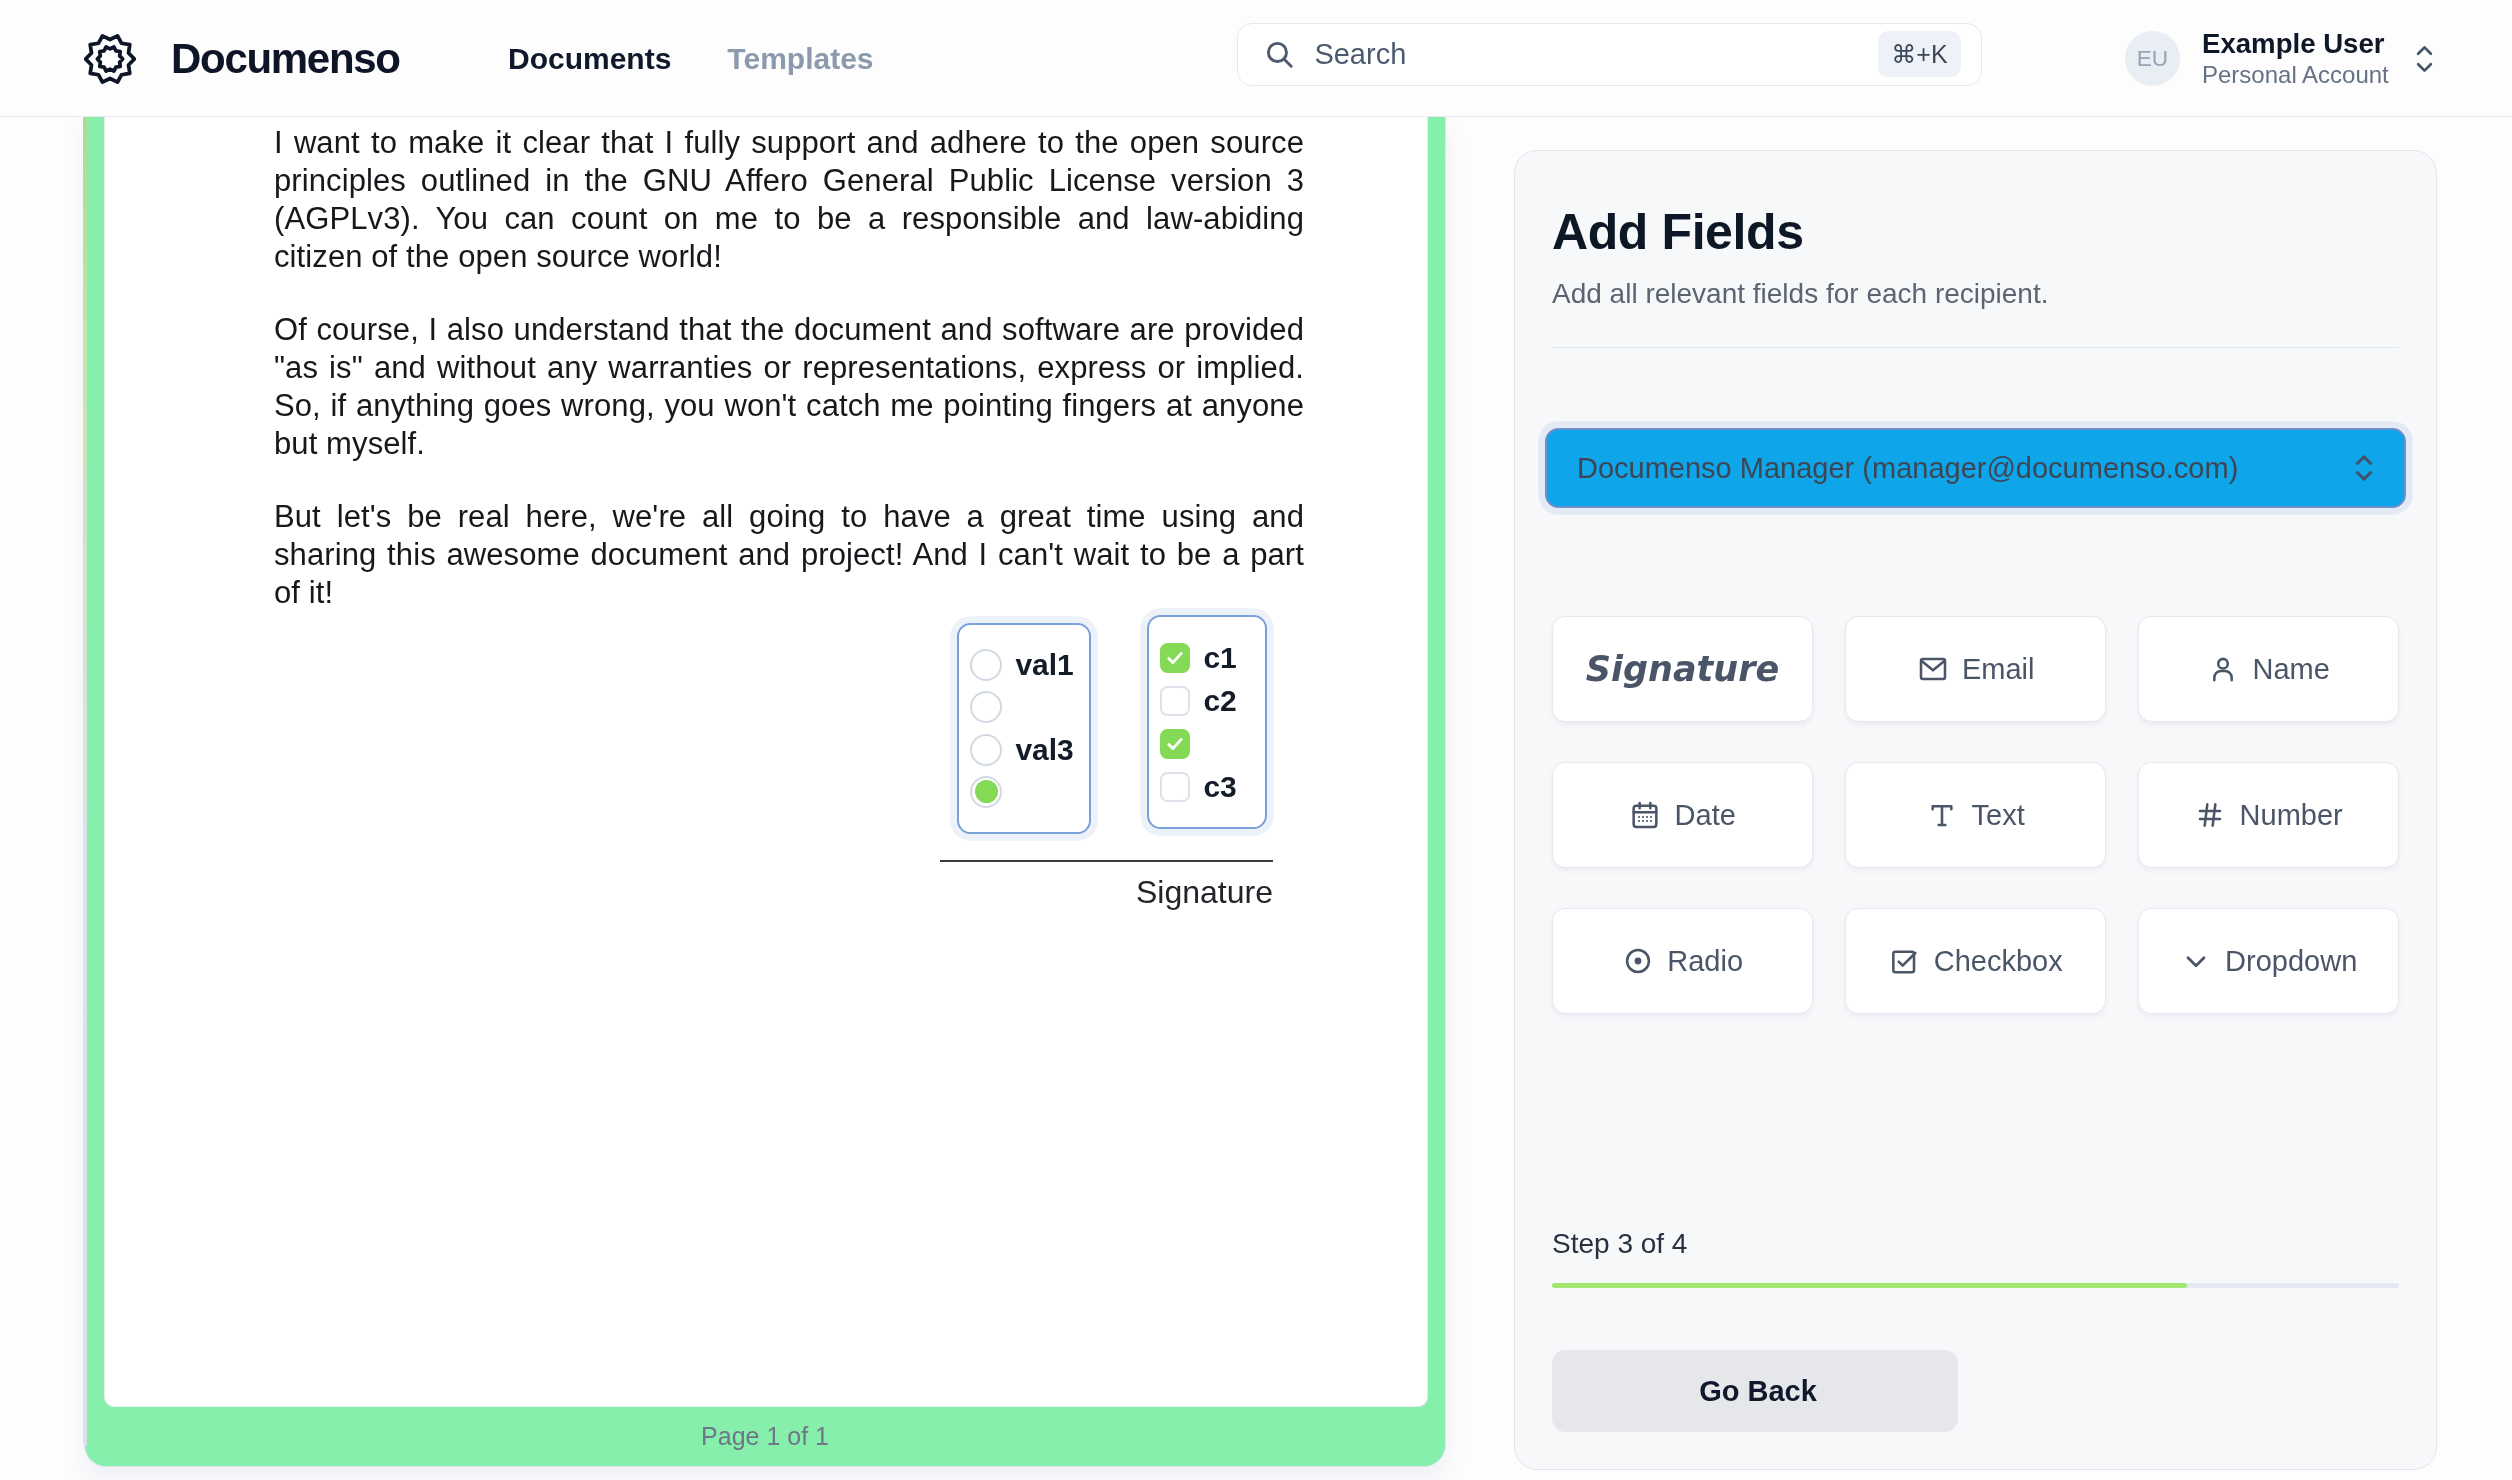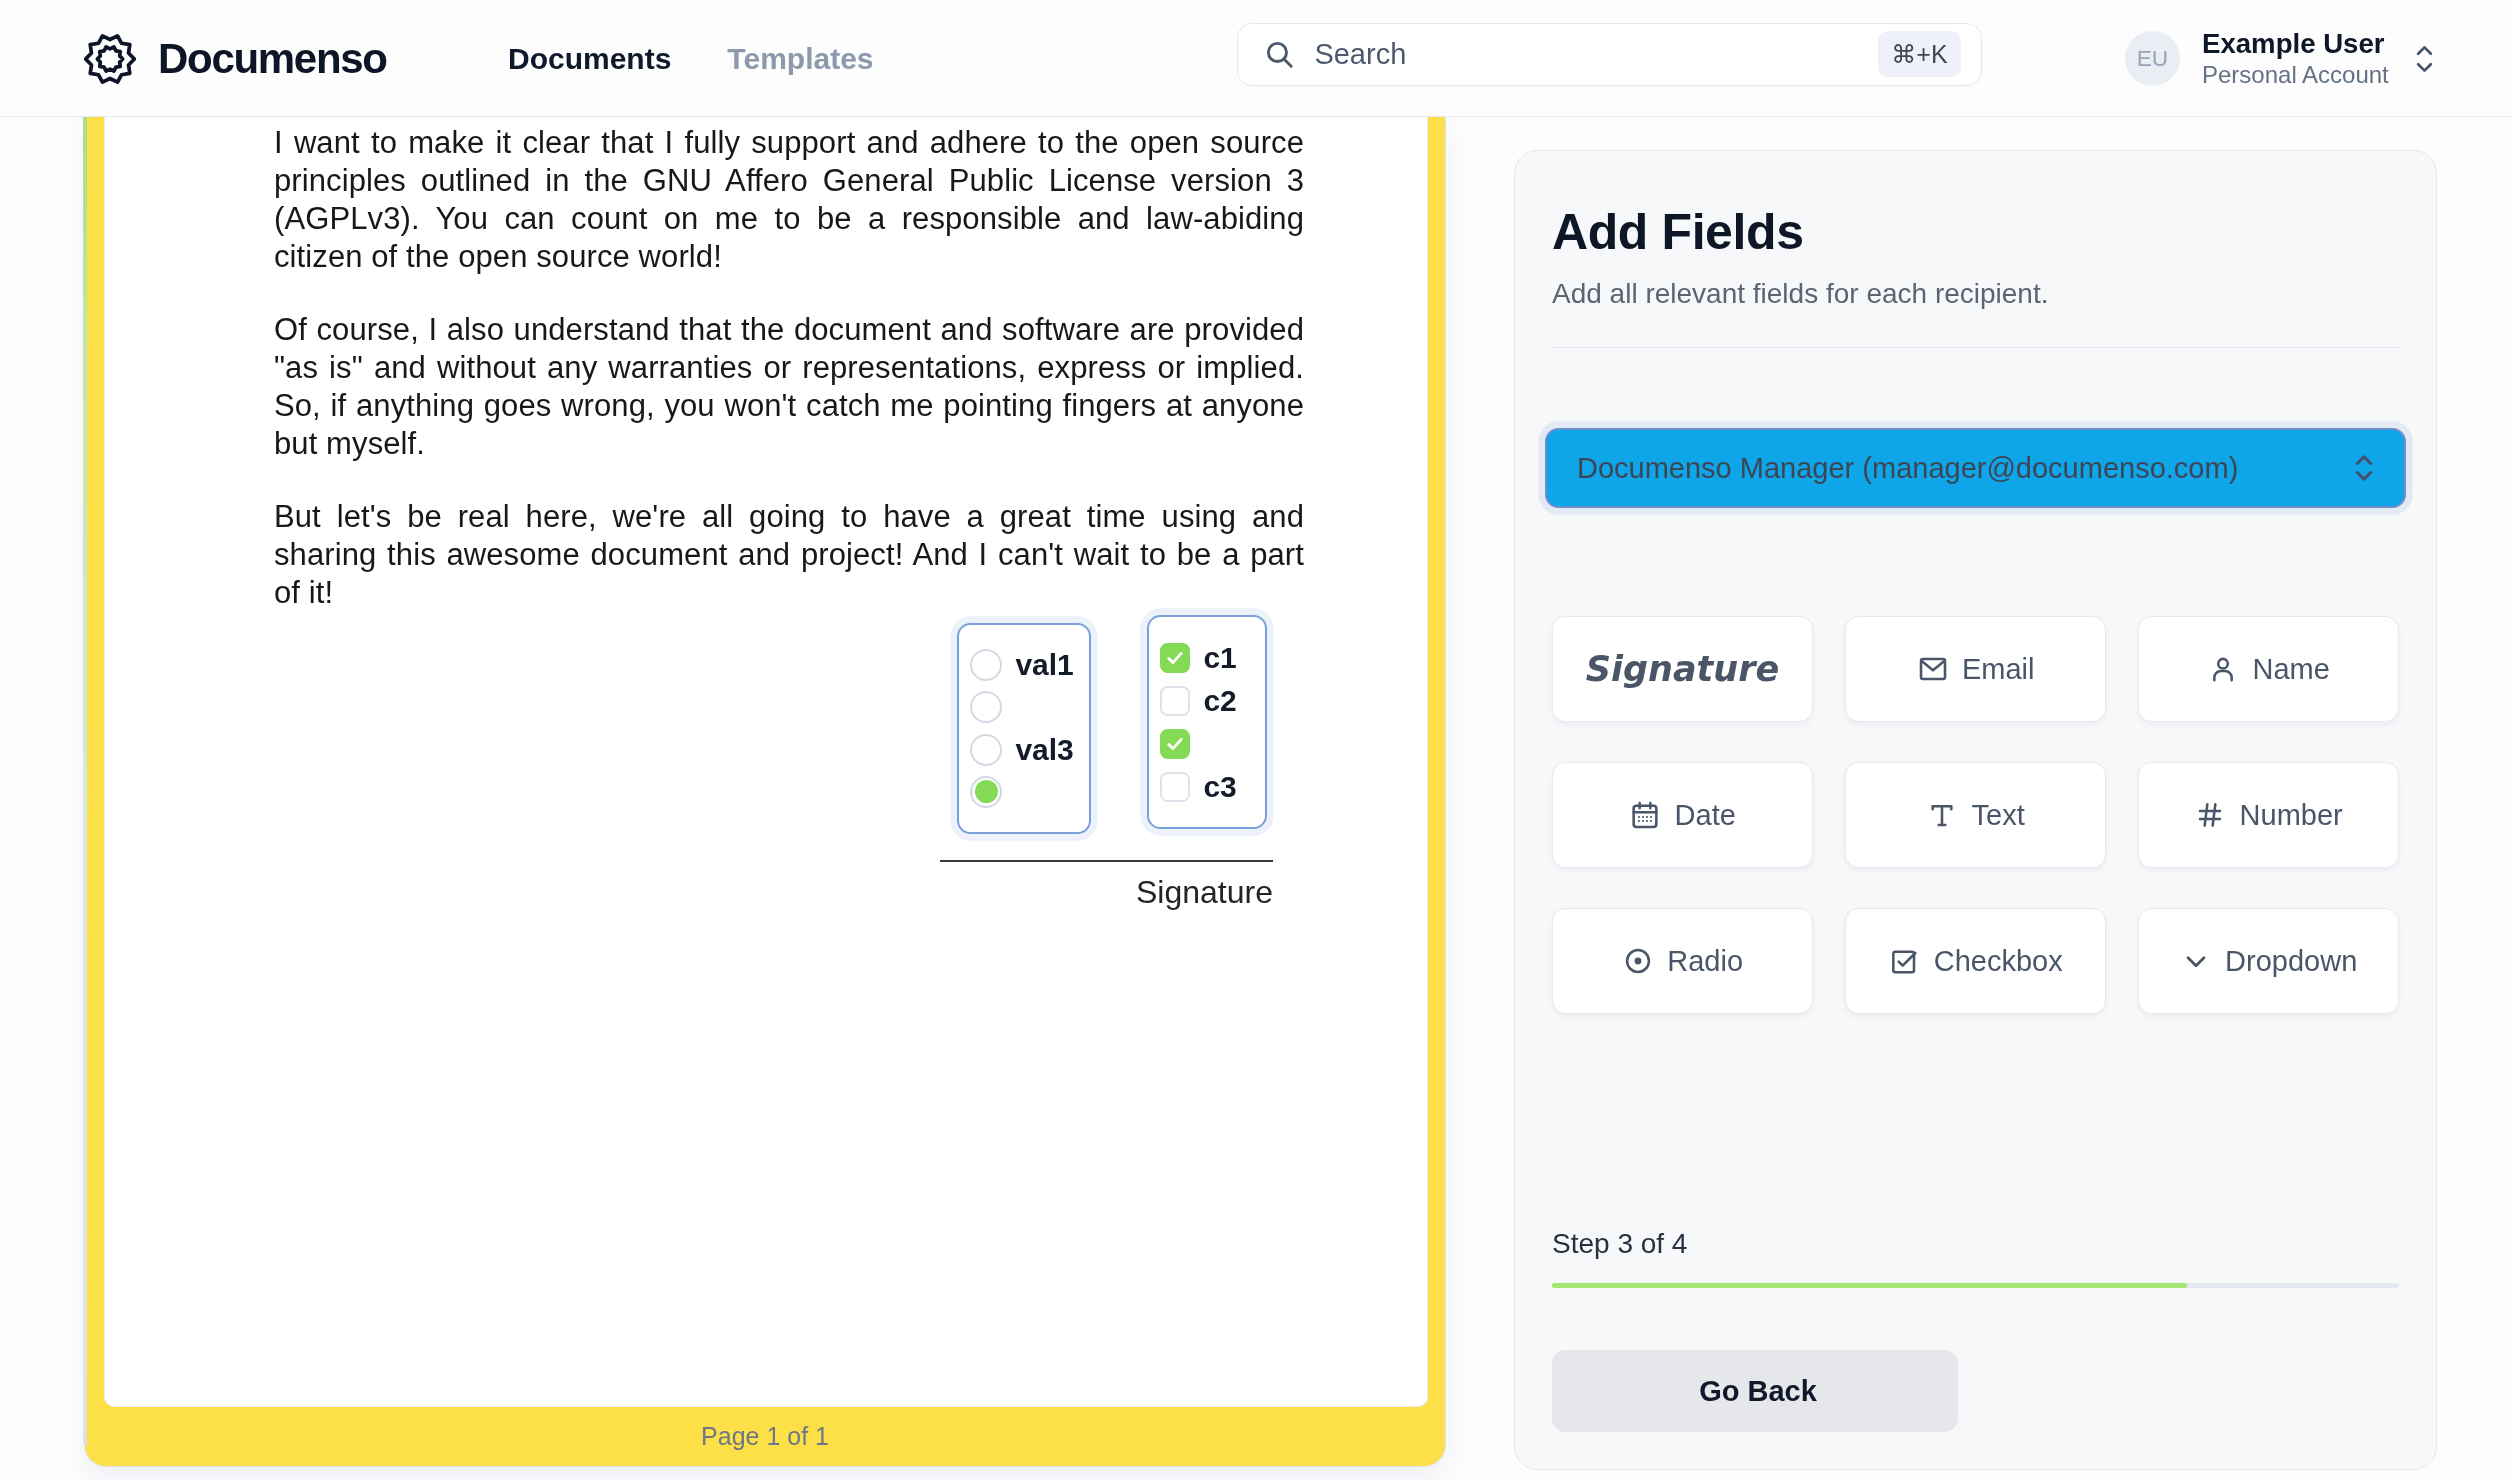--- a/index.html
+++ b/index.html
@@ -1,41 +1,41 @@
 <!DOCTYPE html>
 <html style="font-size:13.4px"><head>
 <meta charset="utf-8">
 <style>
   * { margin:0; padding:0; box-sizing:border-box; }
   html,body { width:2512px; height:1481px; font-family:"Liberation Sans","DejaVu Sans",sans-serif; background:#fdfdfe; overflow:hidden; }
   #stage { position:relative; width:2512px; height:1481px; }
 
   
   .header { position:absolute; top:0; left:0; width:100%; height:117px; background:#fdfdfe; border-bottom:1.7px solid #e6eaf2; z-index:5; }
-  .logo { position:absolute; left:84px; top:0; height:117px; display:flex; align-items:center; gap:22px; cursor:pointer; }
+  .logo { position:absolute; left:84px; top:0; height:117px; display:flex; align-items:center; gap:35px; cursor:pointer; }
   .logo svg { width:52px; height:52px; color:#0d1526; }
   .logo-text { font-size:42px; font-weight:800; letter-spacing:-1.3px; color:#0d1526; }
   .nav-links { position:absolute; left:508px; top:0; height:117px; display:flex; align-items:center; gap:56px; }
   .nav-link { font-size:30px; font-weight:600; cursor:pointer; }
   .nav-link.active { color:#10192b; }
   .nav-link.inactive { color:#8d99ac; }
   .search { position:absolute; left:1237px; top:22.6px; width:745px; height:63px; background:#fff; border:1.7px solid #e4e9f1; border-radius:15px; display:flex; align-items:center; padding:0 20px 0 25px; }
   .search svg { width:33px; height:33px; color:#4c5a6e; flex:0 0 auto; }
   .search-input { border:none; outline:none; flex:1; margin-left:18.4px; font-size:29px; color:#33404f; background:transparent; font-family:inherit; }
   .search-input::placeholder { color:#4c5a6e; }
   .kbd { background:#eef1f7; border-radius:10px; padding:8.4px 13.4px; font-size:25px; color:#3c4858; }
   .user { position:absolute; left:2125px; top:0; height:117px; display:flex; align-items:center; gap:22px; cursor:pointer; }
   .avatar { width:55px; height:55px; border-radius:50%; background:#e9edf4; color:#97a3b6; display:flex; align-items:center; justify-content:center; font-size:22.6px; font-weight:500; }
   .user-name { font-size:27.6px; font-weight:700; color:#0f1828; line-height:1.2; }
   .user-sub { font-size:24px; color:#65718410; color:#657184; line-height:1.25; }
   .user svg { width:27px; height:38px; color:#475569; }
 
   
   .main { position:absolute; top:117px; left:0; width:2512px; height:1364px; }
-  .doc-card { position:absolute; left:84px; top:0; width:1362px; height:1350px; background:#fde047; border:1.7px solid #dfe4ee; border-top:none; border-radius:0 0 22px 22px; box-shadow:0 11.7px 25px rgba(70,90,130,.08); }
+  .doc-card { position:absolute; left:84px; top:0; width:1362px; height:1350px; background:#86efac; border:1.7px solid #dfe4ee; border-top:none; border-radius:0 0 22px 22px; box-shadow:0 11.7px 25px rgba(70,90,130,.08); }
   .doc-card::before { content:""; position:absolute; left:-1.7px; top:0; bottom:20px; width:3.3px; border-radius:0 0 0 22px;
        background:linear-gradient(to bottom,#a9dd8c 0%,#c4e5b0 18%,#dde4e9 55%,#dbe0ec 100%); }
   .doc-page { position:absolute; left:19px; right:16.7px; top:0; bottom:59px; background:#fff; border:1.7px solid #e8ebf2; border-top:none; border-radius:0 0 10px 10px; }
   .doc-text { position:absolute; left:169px; top:6.7px; width:1030px; font-size:31px; line-height:38px; color:#17181c; text-align:justify; letter-spacing:0.1px; }
   .doc-text p { margin-bottom:35px; }
   .doc-footer { position:absolute; left:0; right:0; bottom:0; height:59px; display:flex; align-items:center; justify-content:center; font-size:25px; color:#6e7787; }
 
   
   .field-box { position:absolute; background:#fff; border:2.5px solid #7aa0dc; border-radius:13.4px; box-shadow:0 0 0 6.7px rgba(150,175,225,.18); padding:19px 0; display:flex; flex-direction:column; justify-content:space-between; cursor:pointer; }
   .radio-box  { left:852px; top:506px; width:134px; height:211px; }

